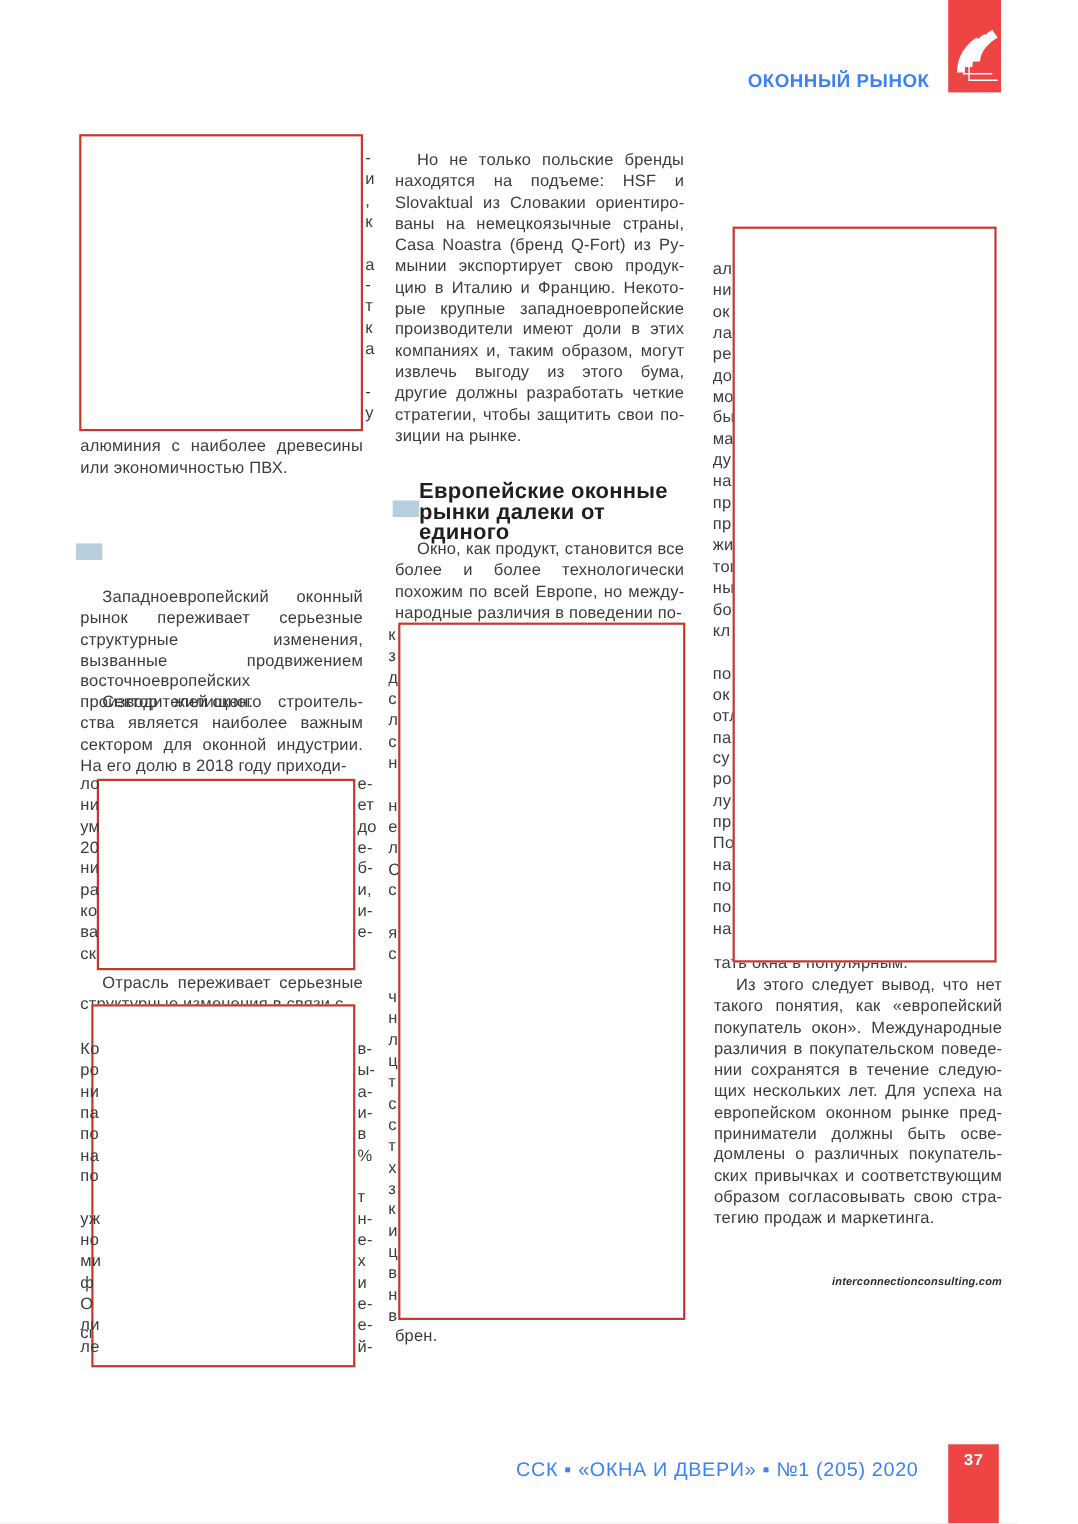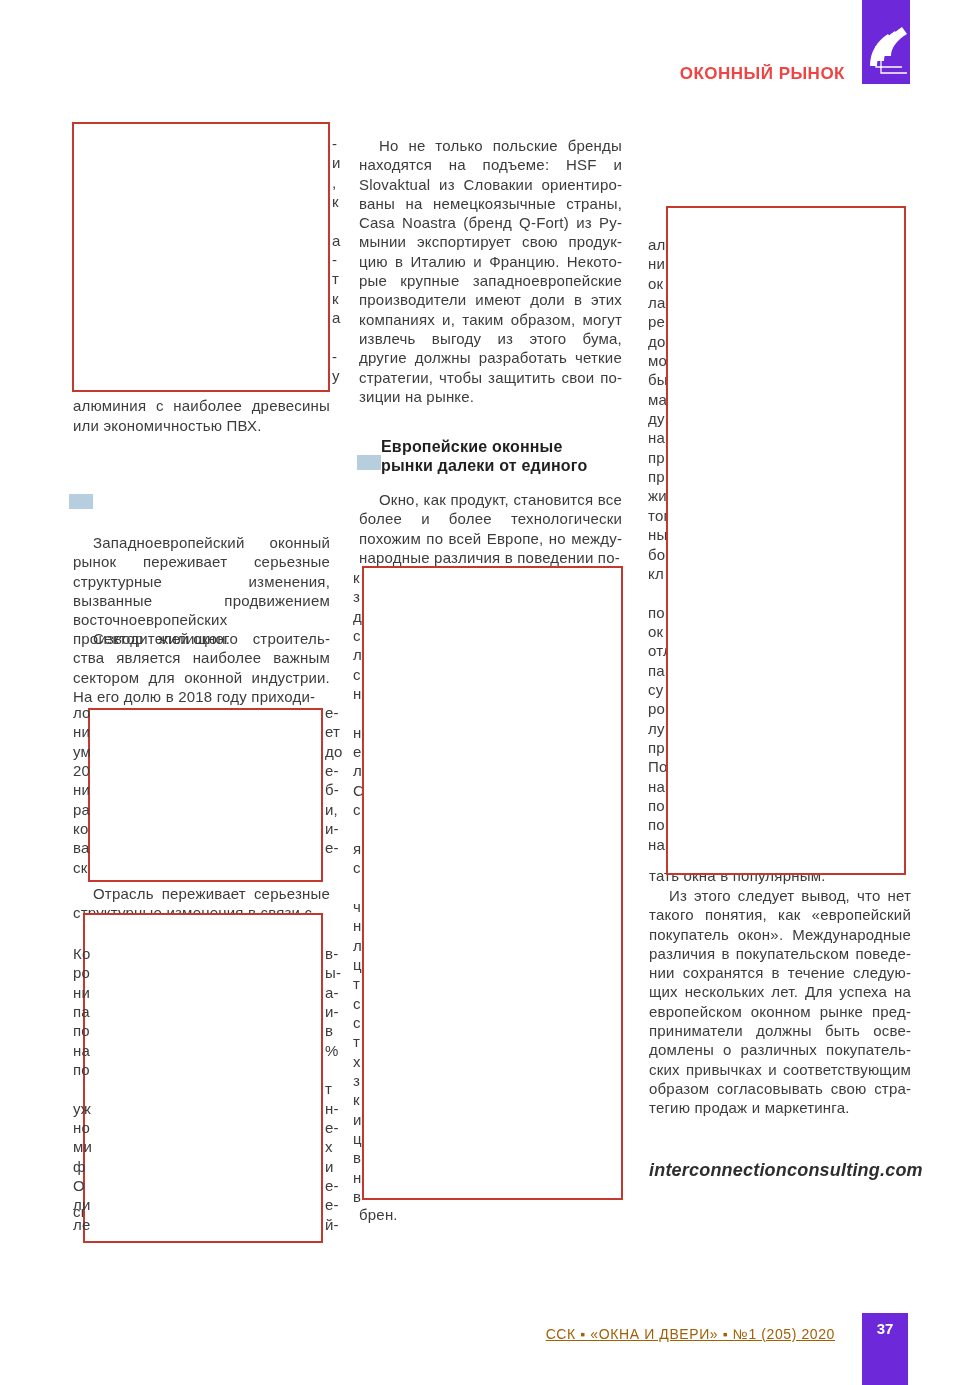--- a/index.html
+++ b/index.html
@@ -1,31 +1,31 @@
 <!DOCTYPE html>
 <html><head>
 <meta charset="utf-8">
 <style>
   html,body{margin:0;padding:0;background:#e8e8e8;}
   .page{position:relative;width:980px;height:1385px;background:#ffffff;overflow:hidden;
         font-family:"Liberation Sans",sans-serif;color:#3c3c3c;}
   .abs{position:absolute;}
   .body{font-size:15px;line-height:19.3px;text-align:justify;letter-spacing:0.2px;color:#3c3c3c;}
   .indent{text-indent:20px;}
-  .heading{font-size:16px;line-height:18.6px;font-weight:bold;color:#1f1f1f;letter-spacing:0.2px;}
+  .heading{font-size:20px;line-height:18.6px;font-weight:bold;color:#1f1f1f;letter-spacing:0.2px;}
   .lines{white-space:pre-line;}
   .frag{font-size:15px;line-height:19.35px;white-space:pre-line;letter-spacing:0.2px;color:#3c3c3c;}
   .mask{background:#ffffff;border:2px solid #c4382d;box-sizing:border-box;}
   .hl{background:#b7cede;}
-  .hdr{font-size:17px;font-weight:bold;color:#ef4444;letter-spacing:0.5px;}
-  .navy{background:#6d28d9;}
-  .footer-line{font-size:14px;color:#a16207;letter-spacing:0.6px;text-decoration:underline;}
+  .hdr{font-size:17px;font-weight:bold;color:#3b82f6;letter-spacing:0.5px;}
+  .navy{background:#ef4444;font-family:Liberation Mono, monospace;}
+  .footer-line{font-size:18px;color:#3b82f6;letter-spacing:0.6px;}
   .pagenum-box{text-align:center;}
   .pagenum{color:#ffffff;font-weight:bold;font-size:15px;padding-top:7px;}
-  .source{font-size:18px;font-weight:bold;font-style:italic;text-align:left;color:#2e2e2e;letter-spacing:0.2px;}
+  .source{font-size:10px;font-weight:bold;font-style:italic;text-align:right;color:#2e2e2e;letter-spacing:0.2px;}
   .clip{overflow:hidden;}
 </style>
 </head>
 <body>
 
 <div class="page">
 
   <div class="abs hdr" style="top:64px;right:135px;">ОКОННЫЙ РЫНОК</div>
 
   <div class="abs navy" style="left:862px;top:0;width:48px;height:84px;">

